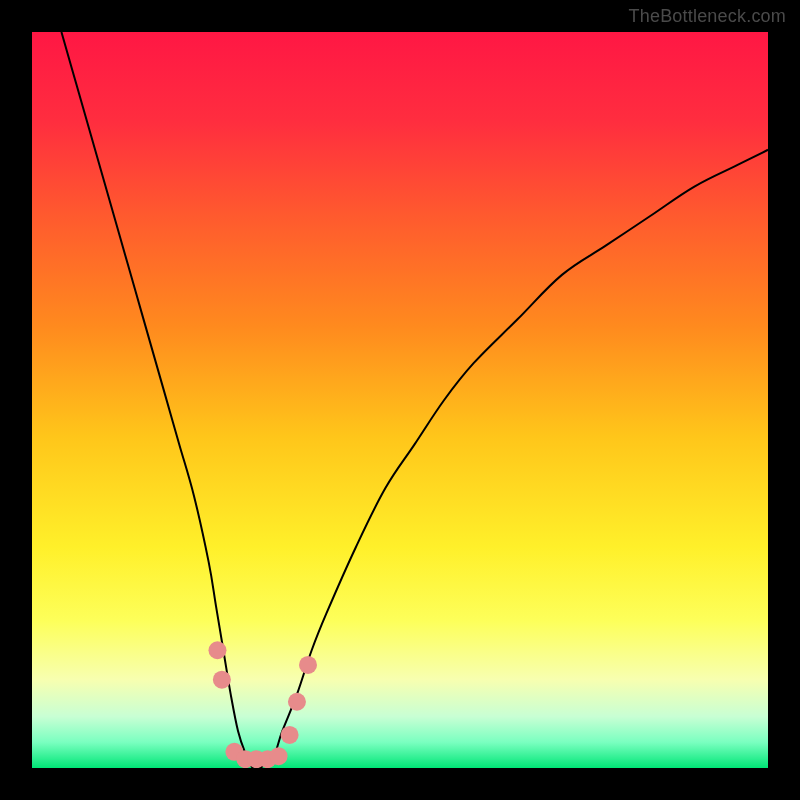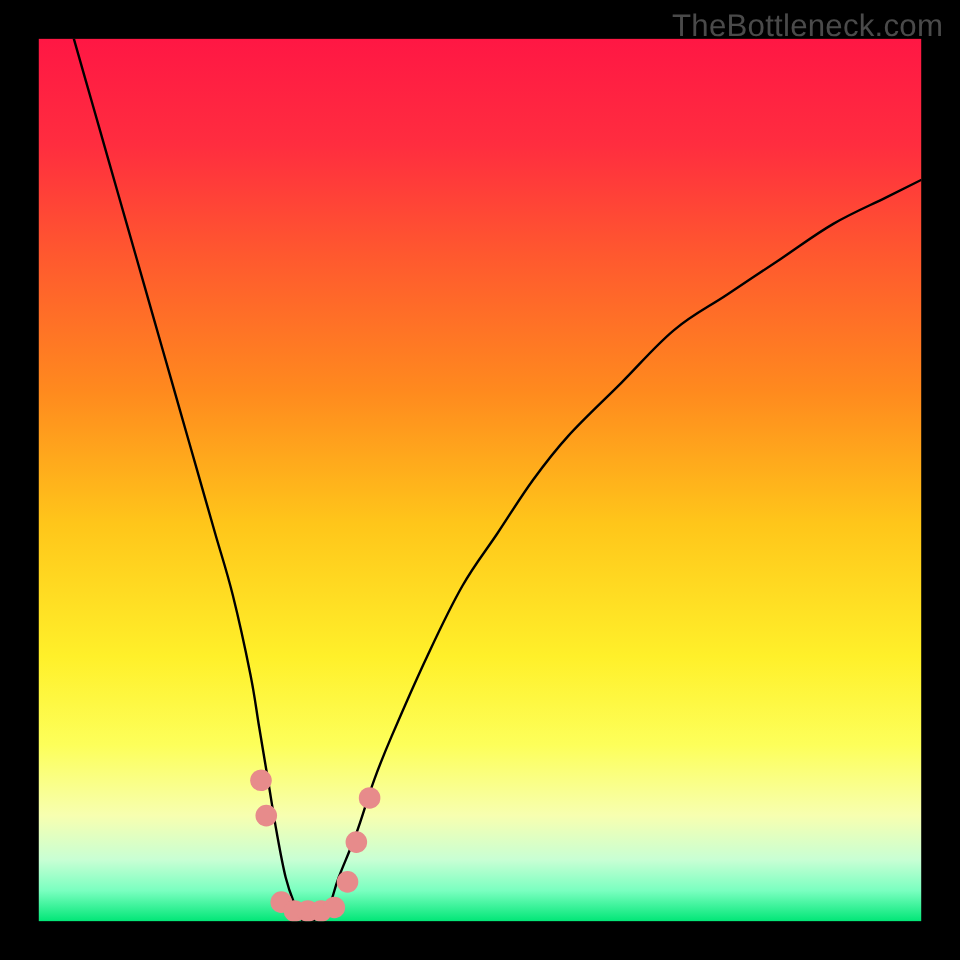--- a/index.html
+++ b/index.html
@@ -25,21 +25,21 @@
     left: 32px;
     width: 736px;
     height: 736px;
     overflow: hidden;
   }
   .watermark {
     position: absolute;
     top: 6px;
     right: 14px;
     color: #4a4a4a;
-    font-size: 26px;
+    font-size: 18px;
     font-weight: 500;
     letter-spacing: 0.2px;
     z-index: 10;
   }
   svg {
     display: block;
   }
 </style>
 </head>
 <body>

